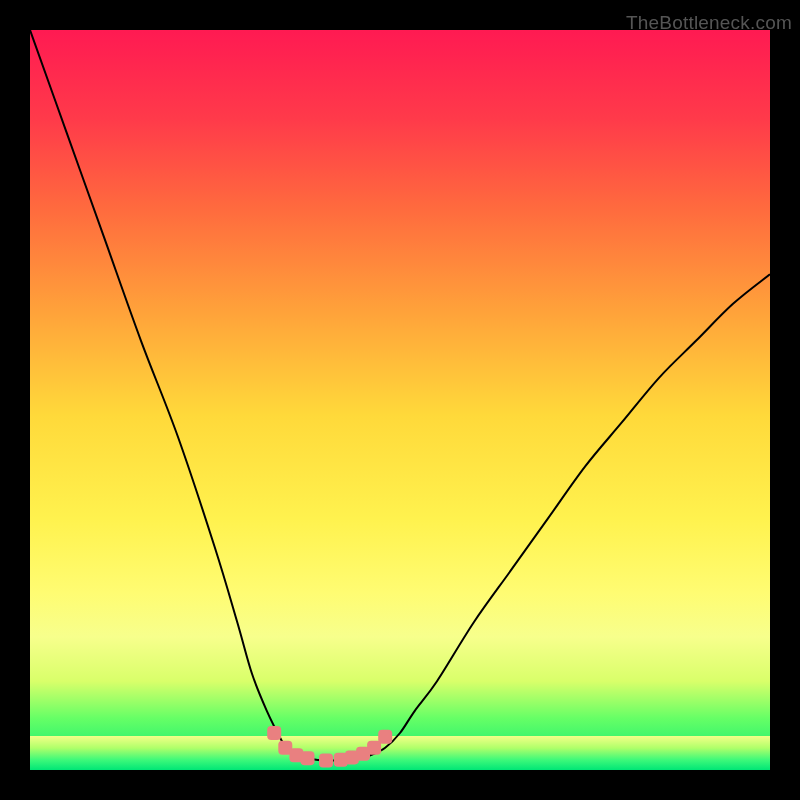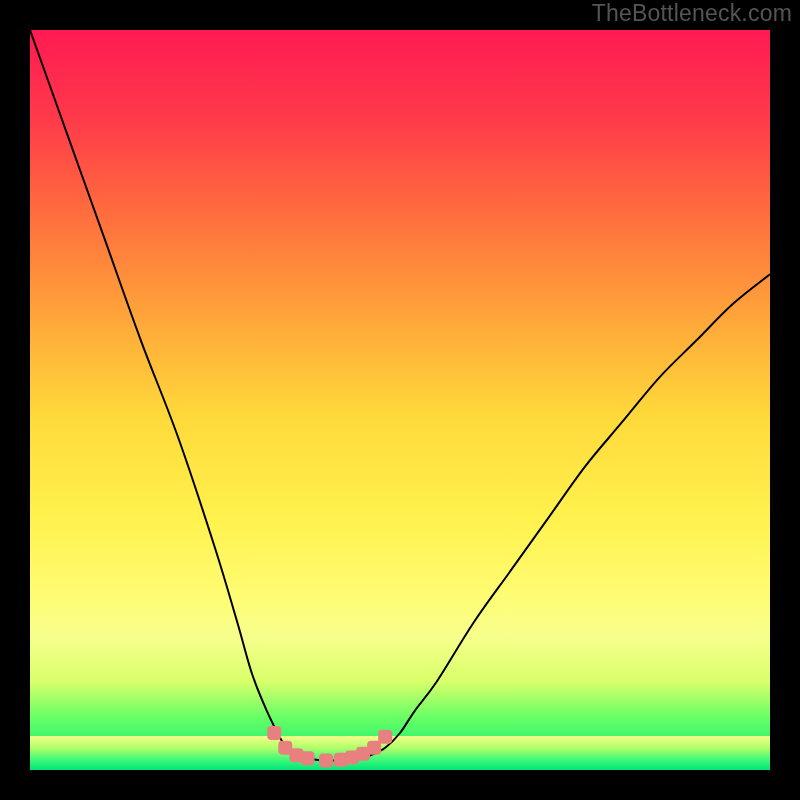--- a/index.html
+++ b/index.html
@@ -11,21 +11,21 @@
           #ff6a3e 24%,
           #ffa23a 38%,
           #ffd93a 52%,
           #fff24e 66%,
           #fffc72 76%,
           #f7ff8c 82%,
           #d9ff6a 88%,
           #66ff66 93%,
           #00e676 100%)}
   .curve{position:absolute;left:30px;top:30px;width:740px;height:740px}
-  .watermark{position:absolute;top:0;right:8px;color:#555;font-size:23px;letter-spacing:.2px}
+  .watermark{position:absolute;top:12px;right:8px;color:#555;font-size:19px;letter-spacing:.2px}
   .bottom-band{position:absolute;left:30px;bottom:30px;width:740px;height:34px;
                background:linear-gradient(to bottom,#f2ff88 0%,#b0ff6a 35%,#3ef97a 70%,#00e676 100%)}
 </style>
 </head>
 <body>
 <div class="stage">
 
   <div class="plot"></div>
   <div class="bottom-band"></div>
 

